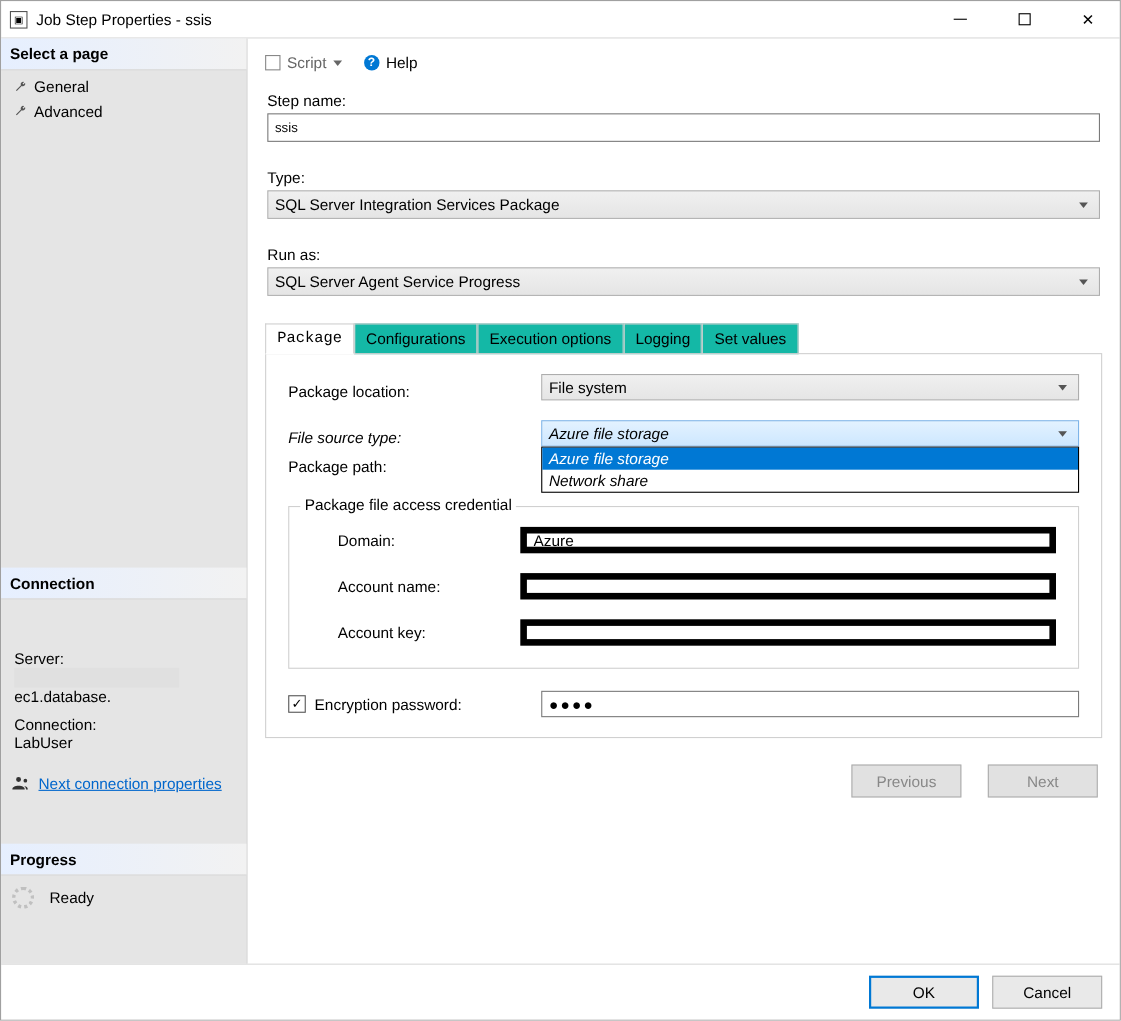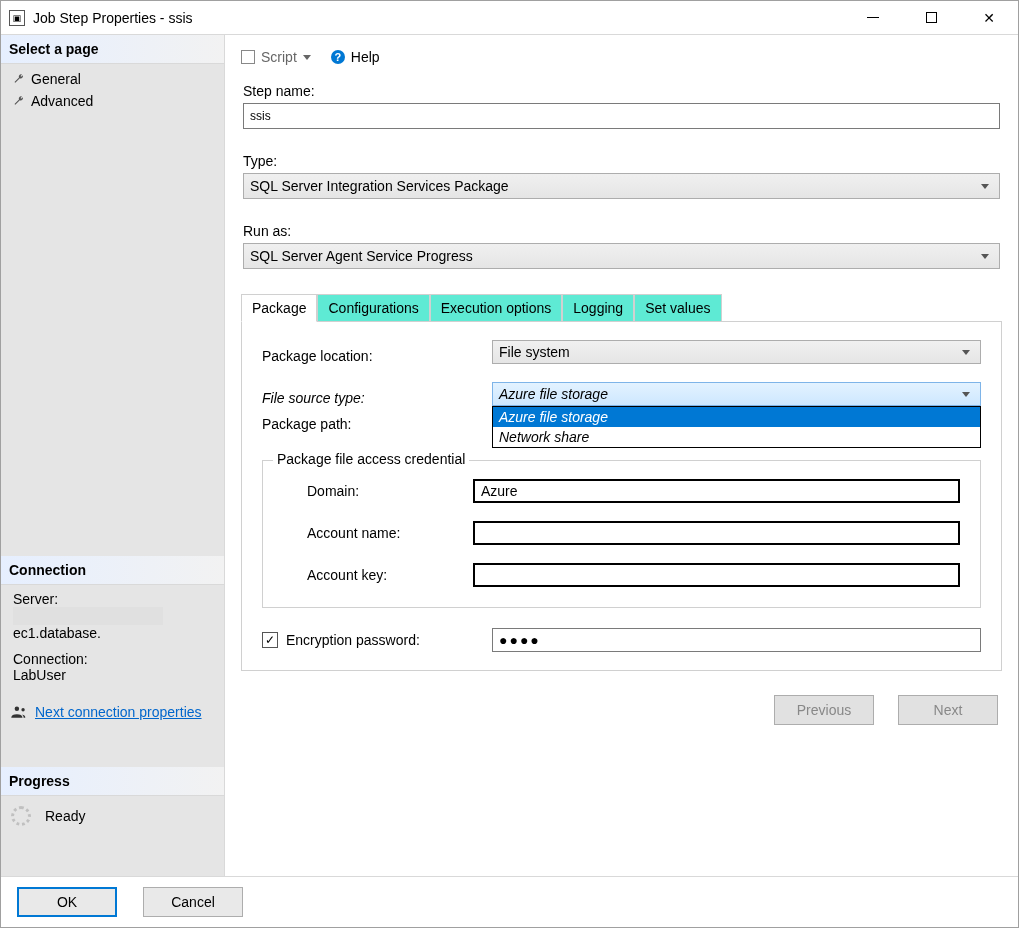--- a/index.html
+++ b/index.html
@@ -18,21 +18,21 @@
   .close-x::before { content: "\2715"; font-size: 14px; }
 
   
   .body { flex: 1; display: flex; min-height: 0; }
   .sidebar { width: 224px; background: #e5e5e5; border-right: 1px solid #d9d9d9; display: flex; flex-direction: column; }
   .side-header { font-weight: bold; padding: 6px 8px; background: linear-gradient(to right, #e6efff, #f2f2f2); border-bottom: 1px solid #d9d9d9; }
   .side-items { padding: 4px 0; }
   .side-item { padding: 3px 12px; display: flex; align-items: center; gap: 6px; cursor: pointer; }
   .side-item .wrench { width: 12px; height: 12px; }
   .side-spacer { flex: 1; }
-  .side-section { padding: 6px 12px 4px; }
+  .side-section { padding: 6px 12px 4px; margin-top: 40px; }
   .kv-label { color: #000; }
   .kv-value { color: #000; margin-bottom: 10px; }
   .server-blur { width: 150px; height: 18px; background: #e0e0e0; display: inline-block; vertical-align: middle; }
   .link-row { display: flex; align-items: center; gap: 8px; padding: 6px 8px; }
   .link-row a { color: #0066cc; text-decoration: underline; }
   .ready-row { display: flex; align-items: center; gap: 14px; padding: 10px 10px; }
   .spinner { width: 20px; height: 20px; border: 3px dotted #c0c0c0; border-radius: 50%; }
 
   
   .main { flex: 1; display: flex; flex-direction: column; padding: 10px 16px 0 16px; min-width: 0; }
@@ -44,51 +44,51 @@
 
   .form-block { padding: 0 2px; }
   .fld-label { margin: 6px 0 4px; }
   .text-input { width: 100%; height: 26px; border: 1px solid #7a7a7a; padding: 2px 6px; background: #fff; font-size: 12px; }
   .select-like { width: 100%; height: 26px; border: 1px solid #adadad; padding: 2px 6px; background: linear-gradient(to bottom,#f0f0f0,#e5e5e5); display: flex; align-items: center; justify-content: space-between; cursor: pointer; }
   .select-caret { width: 0; height: 0; border-left: 4px solid transparent; border-right: 4px solid transparent; border-top: 5px solid #555; margin-right: 4px; }
 
   
   .tab-wrap { margin-top: 24px; }
   .tab-strip { display: flex; }
-  .tab { padding: 5px 10px; border: 1px solid #d0d0d0; border-bottom: none; margin-right: 0; background: #5eead4; cursor: pointer; position: relative; top: 1px; }
-  .tab.active { background: #fff; border-bottom: 1px solid #fff; z-index: 2; }
+  .tab { padding: 5px 10px; border: 1px solid #d0d0d0; border-bottom: none; margin-right: 0; background: #14b8a6; cursor: pointer; position: relative; top: 1px; }
+  .tab.active { background: #fff; border-bottom: 1px solid #fff; z-index: 2; font-family: Liberation Mono, monospace; }
   .tab-body { border: 1px solid #d0d0d0; padding: 18px 20px 18px 20px; position: relative; }
 
   .row { display: flex; align-items: flex-end; margin-bottom: 18px; }
   .row .lab { width: 230px; }
   .row .ctl { flex: 1; }
   .combo { width: 100%; height: 24px; border: 1px solid #adadad; padding: 2px 6px; background: linear-gradient(to bottom,#f0f0f0,#e5e5e5); display: flex; align-items: center; justify-content: space-between; cursor: pointer; }
   .combo.open { background: linear-gradient(to bottom,#e3f2ff,#cde7ff); border-color: #7eb4e8; }
 
   .dd-popup { position: absolute; background: #fff; border: 1px solid #000; z-index: 10; }
   .dd-item { padding: 2px 6px; cursor: pointer; }
   .dd-item.sel { background: #0078d4; color: #fff; }
 
   .groupbox { border: 1px solid #d0d0d0; padding: 18px 20px 10px; margin-top: 6px; position: relative; }
   .groupbox .legend { position: absolute; top: -10px; left: 10px; background: #fff; padding: 0 4px; }
   .g-row { display: flex; align-items: center; margin-bottom: 18px; }
   .g-row .lab { width: 190px; padding-left: 24px; }
   .g-row .ctl { flex: 1; }
-  .g-input { width: 100%; height: 24px; border: 2px solid #000000; padding: 2px 6px; background: #fff; }
+  .g-input { width: 100%; height: 24px; border: 6px solid #000000; padding: 2px 6px; background: #fff; }
 
   .enc-row { display: flex; align-items: center; margin-top: 20px; }
   .enc-row .chk { width: 16px; height: 16px; border: 1px solid #555; margin-right: 8px; display: flex; align-items: center; justify-content: center; font-size: 12px; cursor: pointer; }
   .enc-row .lab { width: 206px; }
   .enc-input { flex: 1; height: 24px; border: 1px solid #7a7a7a; padding: 2px 6px; background: #fff; letter-spacing: 2px; }
 
   .nav-btns { display: flex; justify-content: flex-end; gap: 24px; padding: 24px 4px 10px; }
   .btn { min-width: 100px; height: 30px; border: 1px solid #adadad; background: #e1e1e1; cursor: pointer; display: flex; align-items: center; justify-content: center; color: #888; }
   .btn.enabled { color: #000; }
 
-  .footer { border-top: 1px solid #d9d9d9; padding: 10px 16px; display: flex; gap: 26px; }
+  .footer { border-top: 1px solid #d9d9d9; padding: 10px 16px; display: flex; justify-content: flex-end; gap: 12px; }
   .footer .btn { background: #e9e9e9; color: #000; }
   .footer .btn.primary { border: 2px solid #0078d4; background: #e9e9e9; }
 </style>
 </head>
 <body>
 
 <div class="window">
 
   <div class="titlebar">
     <div class="titlebar-icon">

